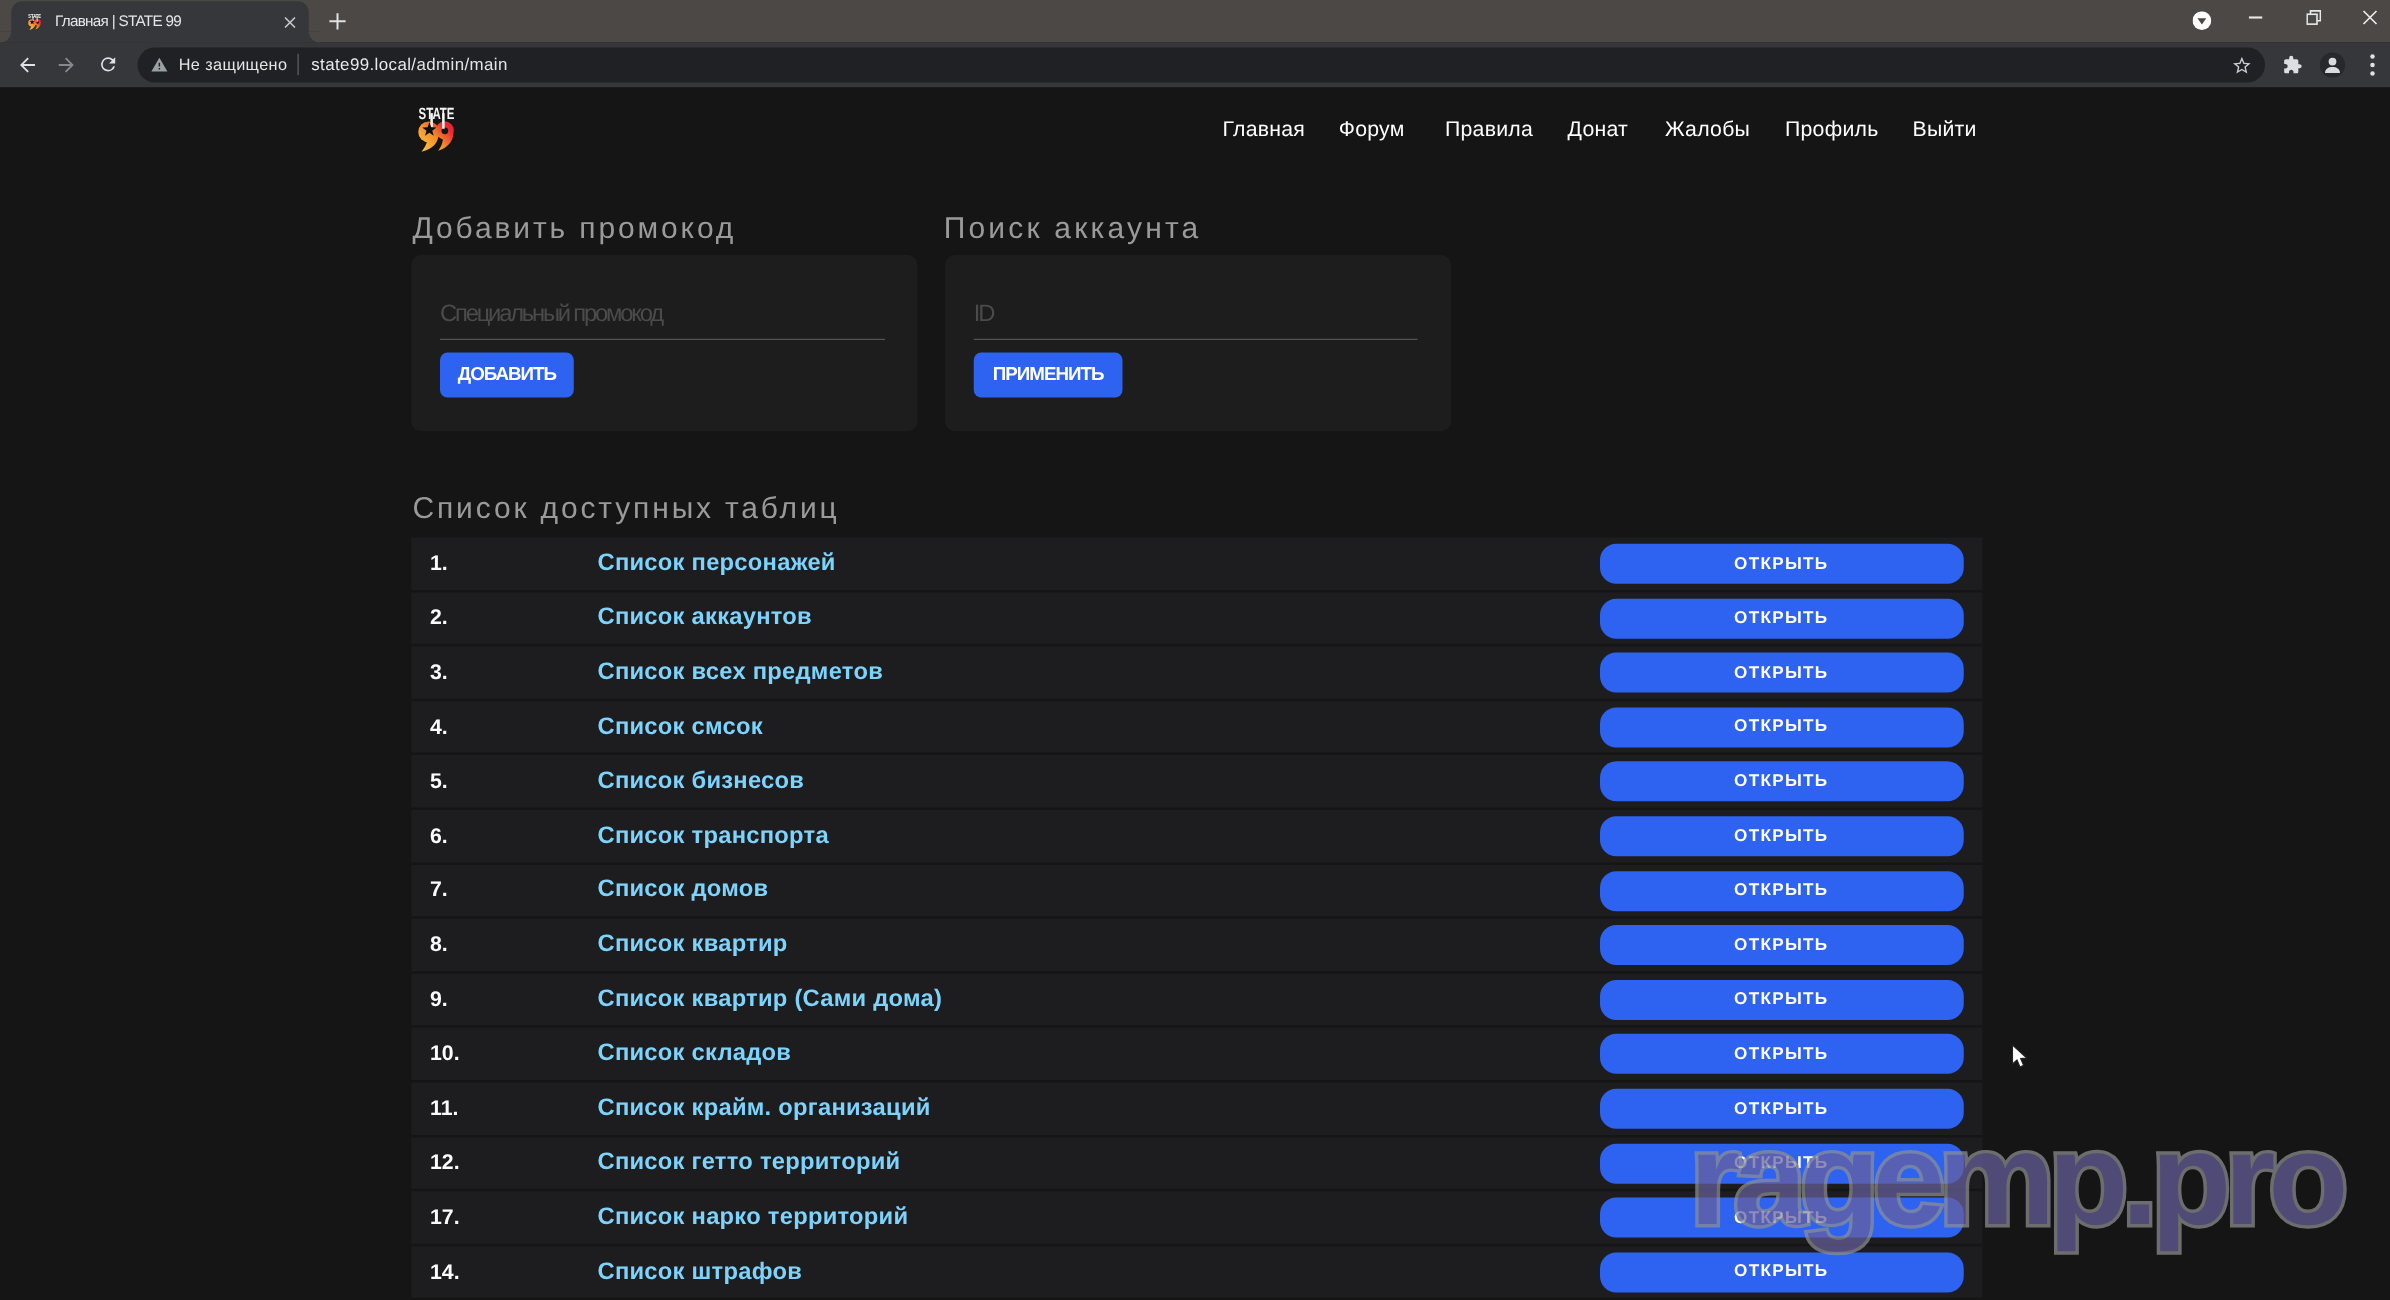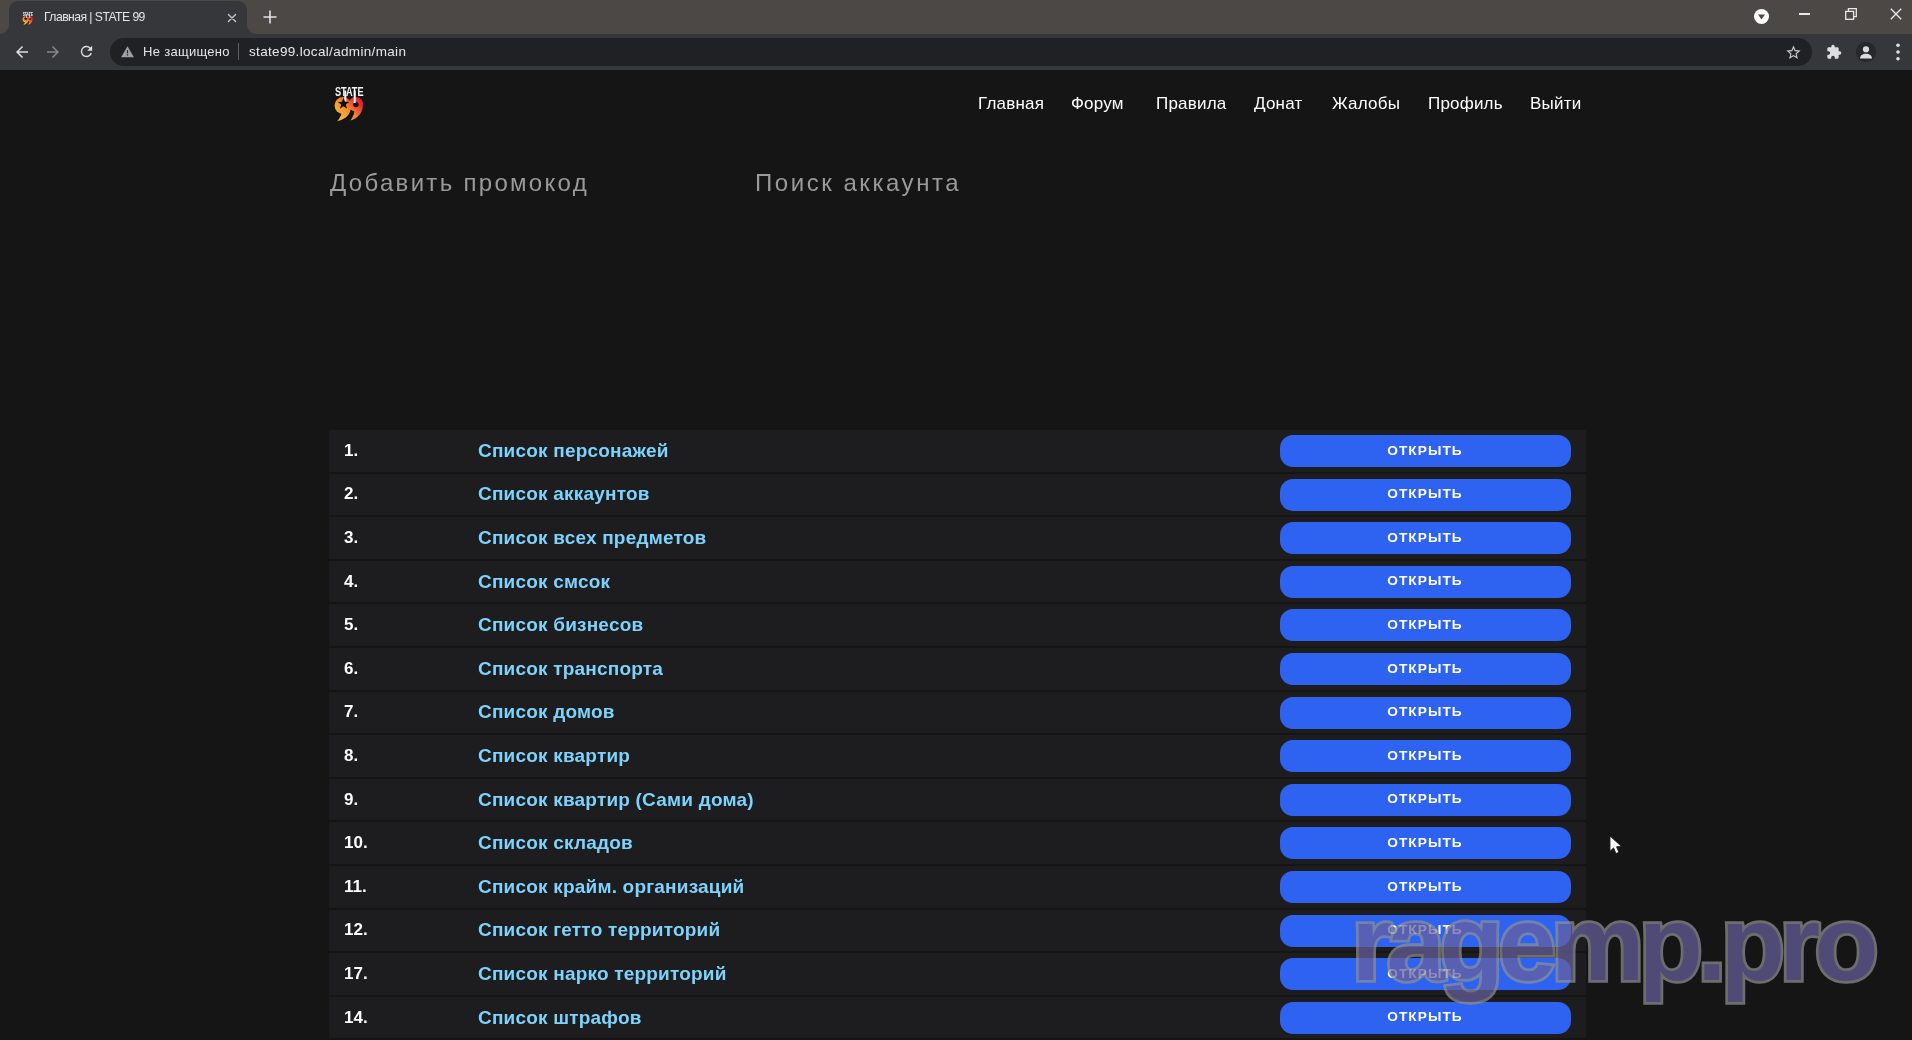--- a/index.html
+++ b/index.html
@@ -137,21 +137,32 @@
   <span class="nav" style="left:1071px">Форум</span>
   <span class="nav" style="left:1156px">Правила</span>
   <span class="nav" style="left:1254px">Донат</span>
   <span class="nav" style="left:1332px">Жалобы</span>
   <span class="nav" style="left:1428px">Профиль</span>
   <span class="nav" style="left:1530px">Выйти</span>
 
   <h2 class="sec" style="left:330px;top:99px;letter-spacing:2.3px">Добавить промокод</h2>
   <h2 class="sec" style="left:755px;top:99px;letter-spacing:2.55px">Поиск аккаунта</h2>
 
-
+  <div class="card" style="left:328.5px">
+    <span class="ph">Специальный промокод</span>
+    <span class="uline" style="width:356px"></span>
+    <div class="btn" style="width:107px">ДОБАВИТЬ</div>
+  </div>
+  <div class="card" style="left:755.5px">
+    <span class="ph">ID</span>
+    <span class="uline" style="width:355px"></span>
+    <div class="btn" style="width:119px">ПРИМЕНИТЬ</div>
+  </div>
+
+  <h2 class="sec" style="left:330px;top:323px;letter-spacing:2.28px">Список доступных таблиц</h2>
 
   <div class="row" style="top:360.0px">
     <span class="rnum">1.</span>
       <span class="rname">Список персонажей</span>
     <div class="btn rbtn">ОТКРЫТЬ</div>
   </div>
   <div class="row" style="top:403.6px">
     <span class="rnum">2.</span>
       <span class="rname">Список аккаунтов</span>
     <div class="btn rbtn">ОТКРЫТЬ</div>

